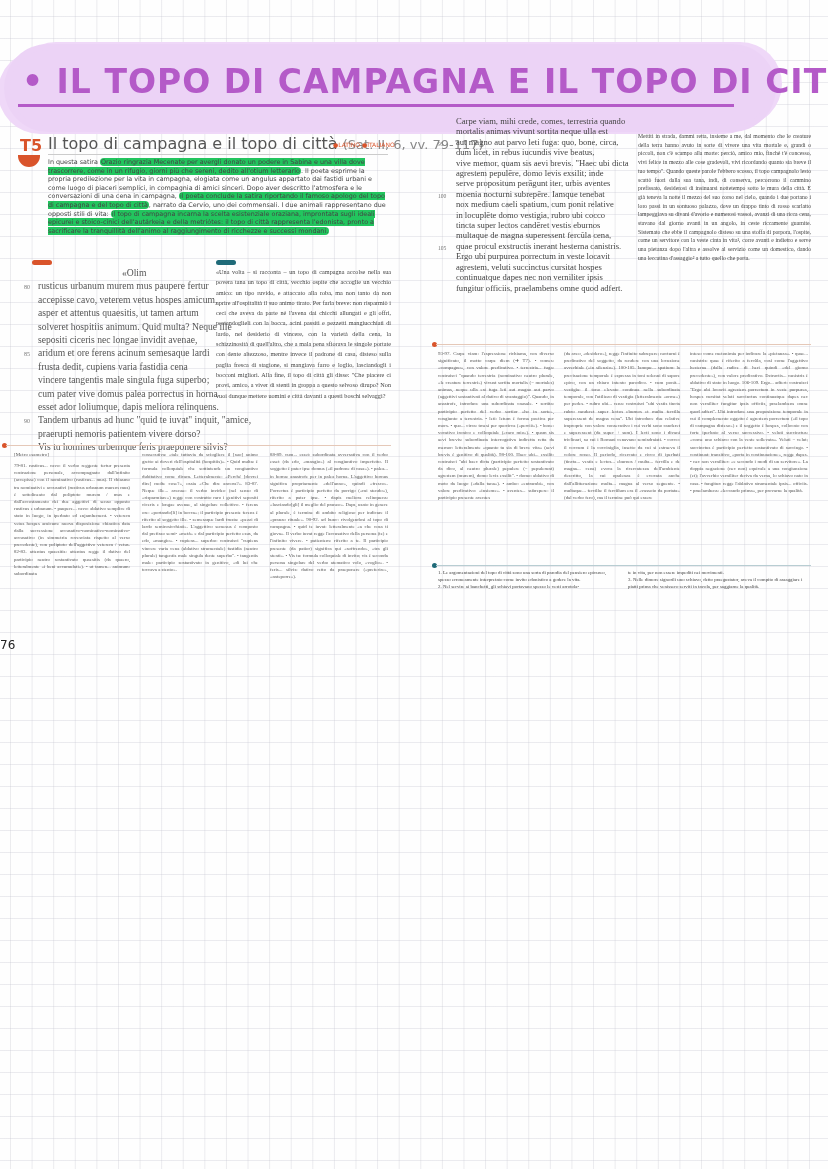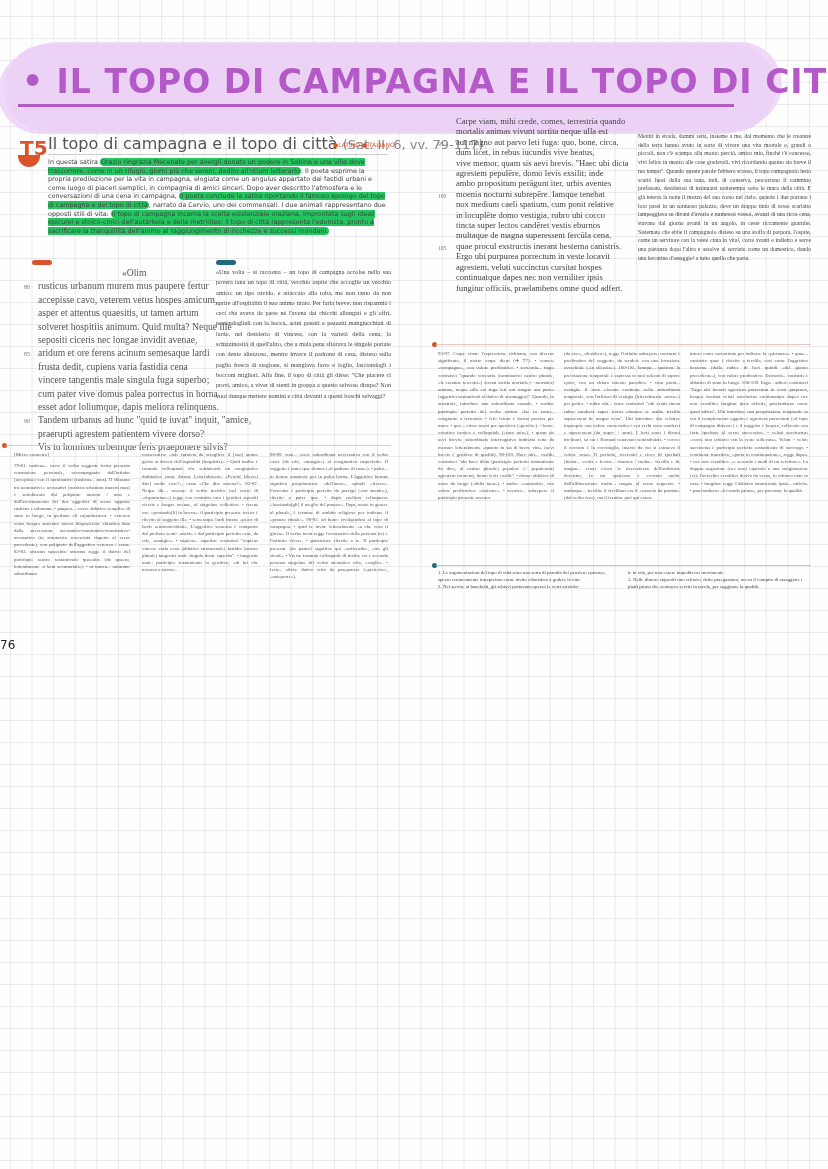--- a/index.html
+++ b/index.html
@@ -22,21 +22,21 @@
   .title {
     position: absolute; left: 22px; top: 62px;
     font-family: "DejaVu Sans", sans-serif; font-weight: bold;
     font-size: 33px; letter-spacing: 1px; color: #b45ac8;
     white-space: nowrap;
   }
   .title-underline {
     position: absolute; left: 18px; top: 104px; width: 716px; height: 3px; background: #b45ac8;
   }
   .page { position: absolute; left: 0; top: 0; width: 828px; }
-  .t5-label { position: absolute; left: 20px; top: 136px; font-family: "DejaVu Sans", sans-serif; font-size: 20px; font-weight: bold; color: #d9542b; }
+  .t5-label { position: absolute; left: 20px; top: 136px; font-family: "DejaVu Sans", sans-serif; font-size: 16px; font-weight: bold; color: #d9542b; }
   .t5-bar { position: absolute; left: 18px; top: 155px; width: 22px; height: 12px; background: #d9542b; border-radius: 0 0 11px 11px; }
   .sec-title { position: absolute; left: 48px; top: 134px; font-family: "DejaVu Sans", sans-serif; font-size: 16px; color: #555; white-space: nowrap; }
   .sec-ref { font-size: 13px; color: #888; margin-left: 0; }
   .lang-tag { position: absolute; left: 333px; top: 141px; font-family: "DejaVu Sans", sans-serif; font-size: 6px; color: #d9542b; white-space: nowrap; }
   .title-rule { position: absolute; left: 48px; top: 154px; width: 340px; height: 1px; background: #ccc; }
   .intro {
     position: absolute; left: 48px; top: 158px; width: 340px;
     font-family: "DejaVu Sans", sans-serif; font-size: 6.4px; line-height: 8.6px; color: #444;
   }
   .hl { background: #22c55e; border-radius: 4px; padding: 0 1px; }
@@ -88,34 +88,34 @@
     <div class="ln"><span class="num"></span><span>accepisse cavo, veterem vetus hospes amicum,</span></div>
     <div class="ln"><span class="num"></span><span>asper et attentus quaesitis, ut tamen artum</span></div>
     <div class="ln"><span class="num"></span><span>solveret hospitiis animum. Quid multa? Neque ille</span></div>
     <div class="ln"><span class="num"></span><span>sepositi ciceris nec longae invidit avenae,</span></div>
     <div class="ln"><span class="num">85</span><span>aridum et ore ferens acinum semesaque lardi</span></div>
     <div class="ln"><span class="num"></span><span>frusta dedit, cupiens varia fastidia cena</span></div>
     <div class="ln"><span class="num"></span><span>vincere tangentis male singula fuga superbo;</span></div>
     <div class="ln"><span class="num"></span><span>cum pater vive domus palea porrectus in horna</span></div>
     <div class="ln"><span class="num"></span><span>esset ador loliumque, dapis meliora relinquens.</span></div>
     <div class="ln"><span class="num">90</span><span>Tandem urbanus ad hunc "quid te iuvat" inquit, "amice,</span></div>
-    <div class="ln"><span class="num"></span><span>praerupti agrestem patientem vivere dorso?</span></div>
+    <div class="ln"><span class="num"></span><span>praerupti nemoris patientem vivere dorso?</span></div>
     <div class="ln"><span class="num"></span><span>Vis tu homines urbemque feris praeponere silvis?</span></div>
   </div>
 
   <div class="ita-col">«Una volta – si racconta – un topo di campagna accolse nella sua povera tana un topo di città, vecchio ospite che accoglie un vecchio amico: un tipo ruvido, e attaccato alla roba, ma non tanto da non aprire all'ospitalità il suo animo tirato. Per farla breve: non risparmiò i ceci che aveva da parte né l'avena dai chicchi allungati e gli offrì, portandoglieli con la bocca, acini passiti e pezzetti mangiucchiati di lardo, nel desiderio di vincere, con la varietà della cena, la schizzinosità di quell'altro, che a mala pena sfiorava le singole portate con dente altezzoso, mentre invece il padrone di casa, disteso sulla paglia fresca di stagione, si mangiava farro e loglio, lasciandogli i bocconi migliori. Alla fine, il topo di città gli disse: "Che piacere ci provi, amico, a viver di stenti in groppa a questo selvoso dirupo? Non vuoi dunque mettere uomini e città davanti a questi boschi selvaggi?</div>
 
   <div class="latin-col2">
     <div class="ln"><span class="num"></span><span>Carpe viam, mihi crede, comes, terrestria quando</span></div>
     <div class="ln"><span class="num"></span><span>mortalis animas vivunt sortita neque ulla est</span></div>
     <div class="ln"><span class="num">95</span><span>aut magno aut parvo leti fuga: quo, bone, circa,</span></div>
     <div class="ln"><span class="num"></span><span>dum licet, in rebus iucundis vive beatus,</span></div>
     <div class="ln"><span class="num"></span><span>vive memor, quam sis aevi brevis. "Haec ubi dicta</span></div>
     <div class="ln"><span class="num"></span><span>agrestem pepulēre, domo levis exsilit; inde</span></div>
-    <div class="ln"><span class="num"></span><span>ambo propositum perāgunt iter, urbis aventes</span></div>
+    <div class="ln"><span class="num"></span><span>serve propositum perāgunt iter, urbis aventes</span></div>
     <div class="ln"><span class="num">100</span><span>moenia nocturni subrepēre. Iamque tenebat</span></div>
     <div class="ln"><span class="num"></span><span>nox medium caeli spatium, cum ponit relative</span></div>
     <div class="ln"><span class="num"></span><span>in locuplēte domo vestigia, rubro ubi cocco</span></div>
     <div class="ln"><span class="num"></span><span>tincta super lectos candēret vestis eburnos</span></div>
     <div class="ln"><span class="num"></span><span>multaque de magna superessent fercŭla cena,</span></div>
     <div class="ln"><span class="num">105</span><span>quae procul exstructis inerant hesterna canistris.</span></div>
     <div class="ln"><span class="num"></span><span>Ergo ubi purpurea porrectum in veste locavit</span></div>
     <div class="ln"><span class="num"></span><span>agrestem, veluti succinctus cursitat hospes</span></div>
     <div class="ln"><span class="num"></span><span>continuatque dapes nec non verniliter ipsis</span></div>
     <div class="ln"><span class="num"></span><span>fungitur officiis, praelambens omne quod adfert.</span></div>

